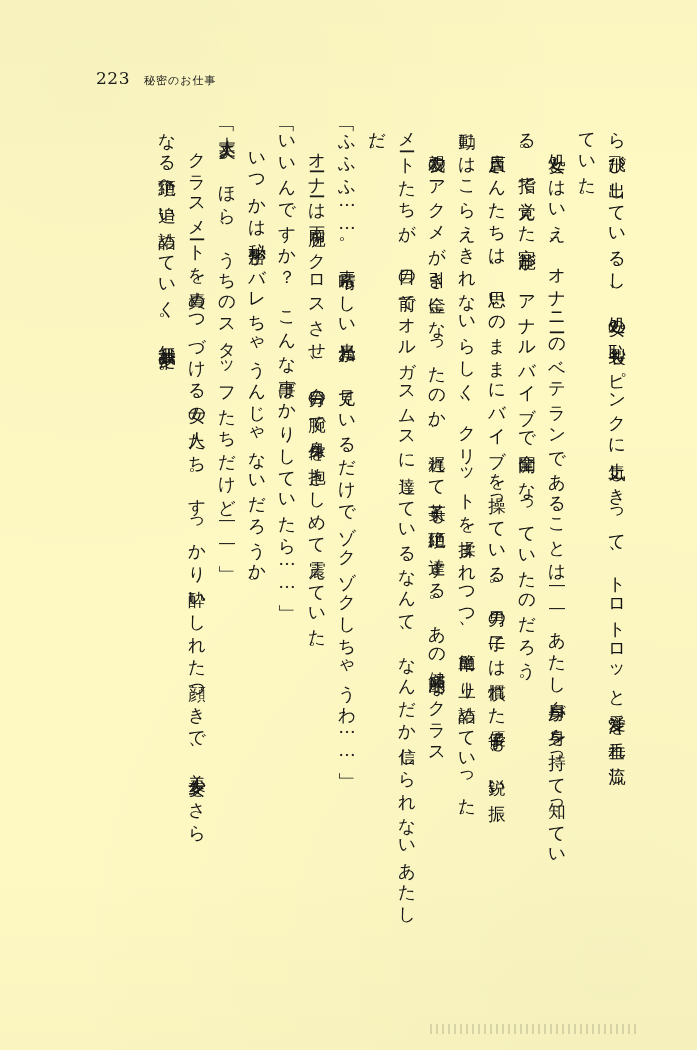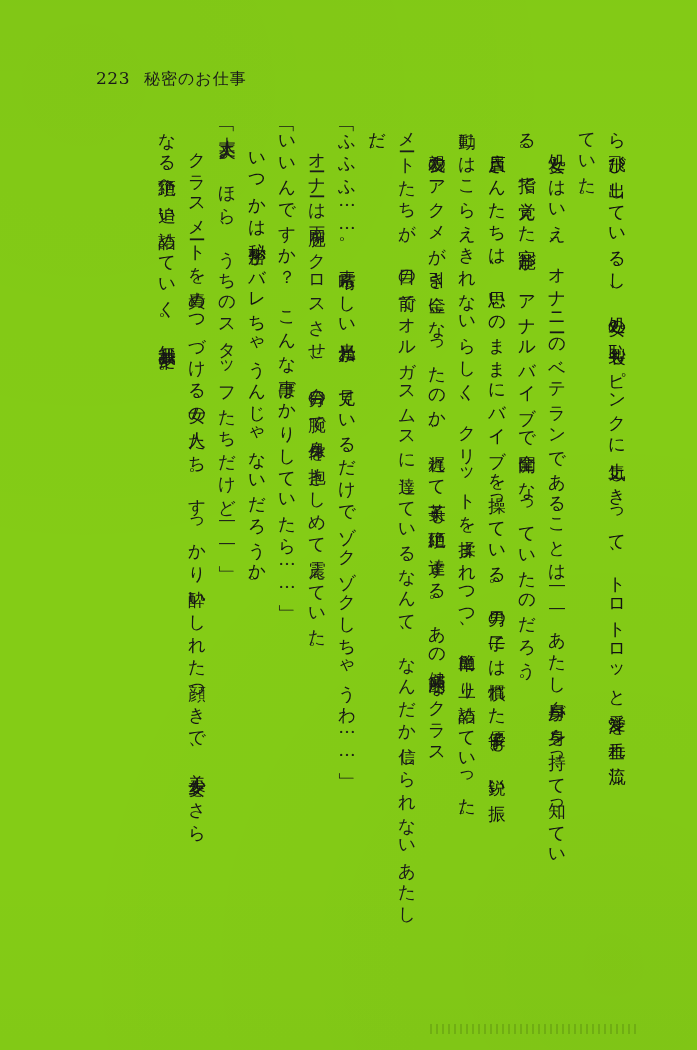--- a/index.html
+++ b/index.html
@@ -12,21 +12,21 @@
     height: 1050px;
     overflow: hidden;
     font-family: "DejaVu Serif", "Liberation Serif", serif;
     color: #141414;
   }
 
   .page {
     position: relative;
     width: 697px;
     height: 1050px;
-    background: #84cc16;
+    background: #fef9c3;
     box-sizing: border-box;
   }
 
   
   .page::before {
     content: "";
     position: absolute;
     inset: 0;
     background:
       radial-gradient(circle at 12% 8%, rgba(0,0,0,0.020) 0%, rgba(0,0,0,0) 45%),
@@ -44,21 +44,21 @@
     align-items: baseline;
     gap: 14px;
     white-space: nowrap;
   }
   .runhead .folio {
     font-size: 17px;
     letter-spacing: 0.5px;
     color: #1a1a1a;
   }
   .runhead .chapter {
-    font-size: 16px;
+    font-size: 11px;
     letter-spacing: 1px;
     color: #1a1a1a;
   }
 
   
   .textblock {
     position: absolute;
     top: 120px;
     right: 72px;
     height: 880px;

